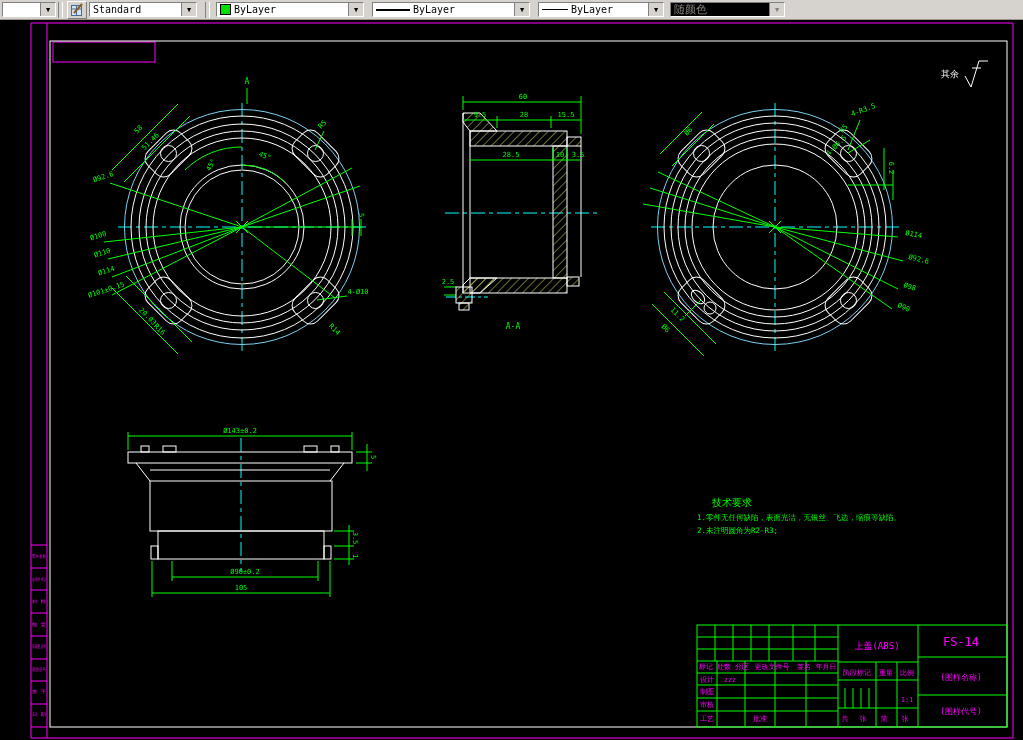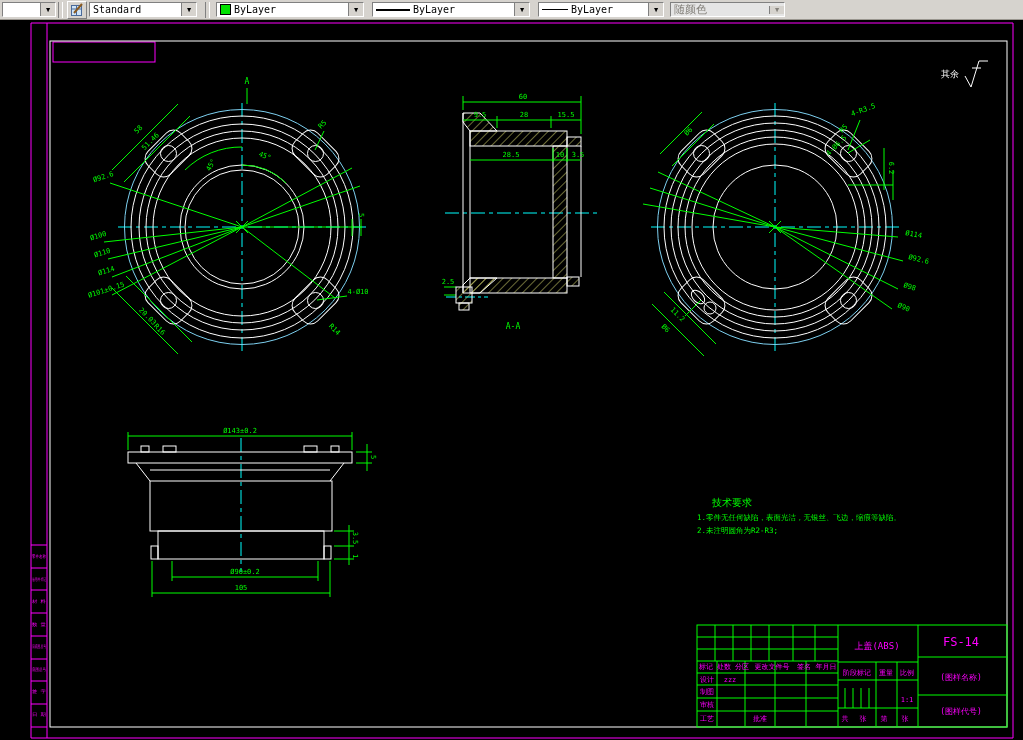--- a/index.html
+++ b/index.html
@@ -8,21 +8,21 @@
   
   .toolbar{position:absolute;left:0;top:0;width:1023px;height:19px;background:#d6d3ce;
            border-bottom:1px solid #9a968f;display:flex;align-items:center;z-index:5;}
   .tb-sep{width:3px;height:16px;margin:0 2px;border-left:1px solid #808080;border-right:1px solid #fff;}
   .combo{display:flex;align-items:stretch;height:15px;background:#fff;
          border:1px solid;border-color:#808080 #fff #fff #808080;box-sizing:border-box;}
   .combo .val{flex:1;display:flex;align-items:center;gap:3px;padding:0 3px;font-size:10px;
               color:#000;white-space:nowrap;overflow:hidden;}
   .combo .arrow{width:14px;background:#d6d3ce;border-left:1px solid #808080;display:flex;
                 align-items:center;justify-content:center;font-size:7px;color:#000;}
-  .combo.disabled{background:#e5e5e5;align-items:center;}
+  .combo.disabled{background:#000000;}
   .combo.disabled .val{color:#84817b;font-family:"Liberation Sans",sans-serif;font-size:11px;}
   .combo.disabled .arrow{color:#84817b;}
   .swatch{width:9px;height:9px;background:#00e000;border:1px solid #000;flex:none;}
   .ltline{width:34px;height:0;border-top:2px solid #000;flex:none;}
   .lwline{width:26px;height:0;border-top:1px solid #000;flex:none;}
   .tbicon{width:18px;height:16px;margin:0 2px;background:#d6d3ce;border:1px solid;
           border-color:#fff #808080 #808080 #fff;display:flex;align-items:center;justify-content:center;}
   svg text{font-family:"DejaVu Sans Mono",monospace;}
   .dim{fill:#00ff00;font-size:7px;}
   .dim8{fill:#00ff00;font-size:8px;}

